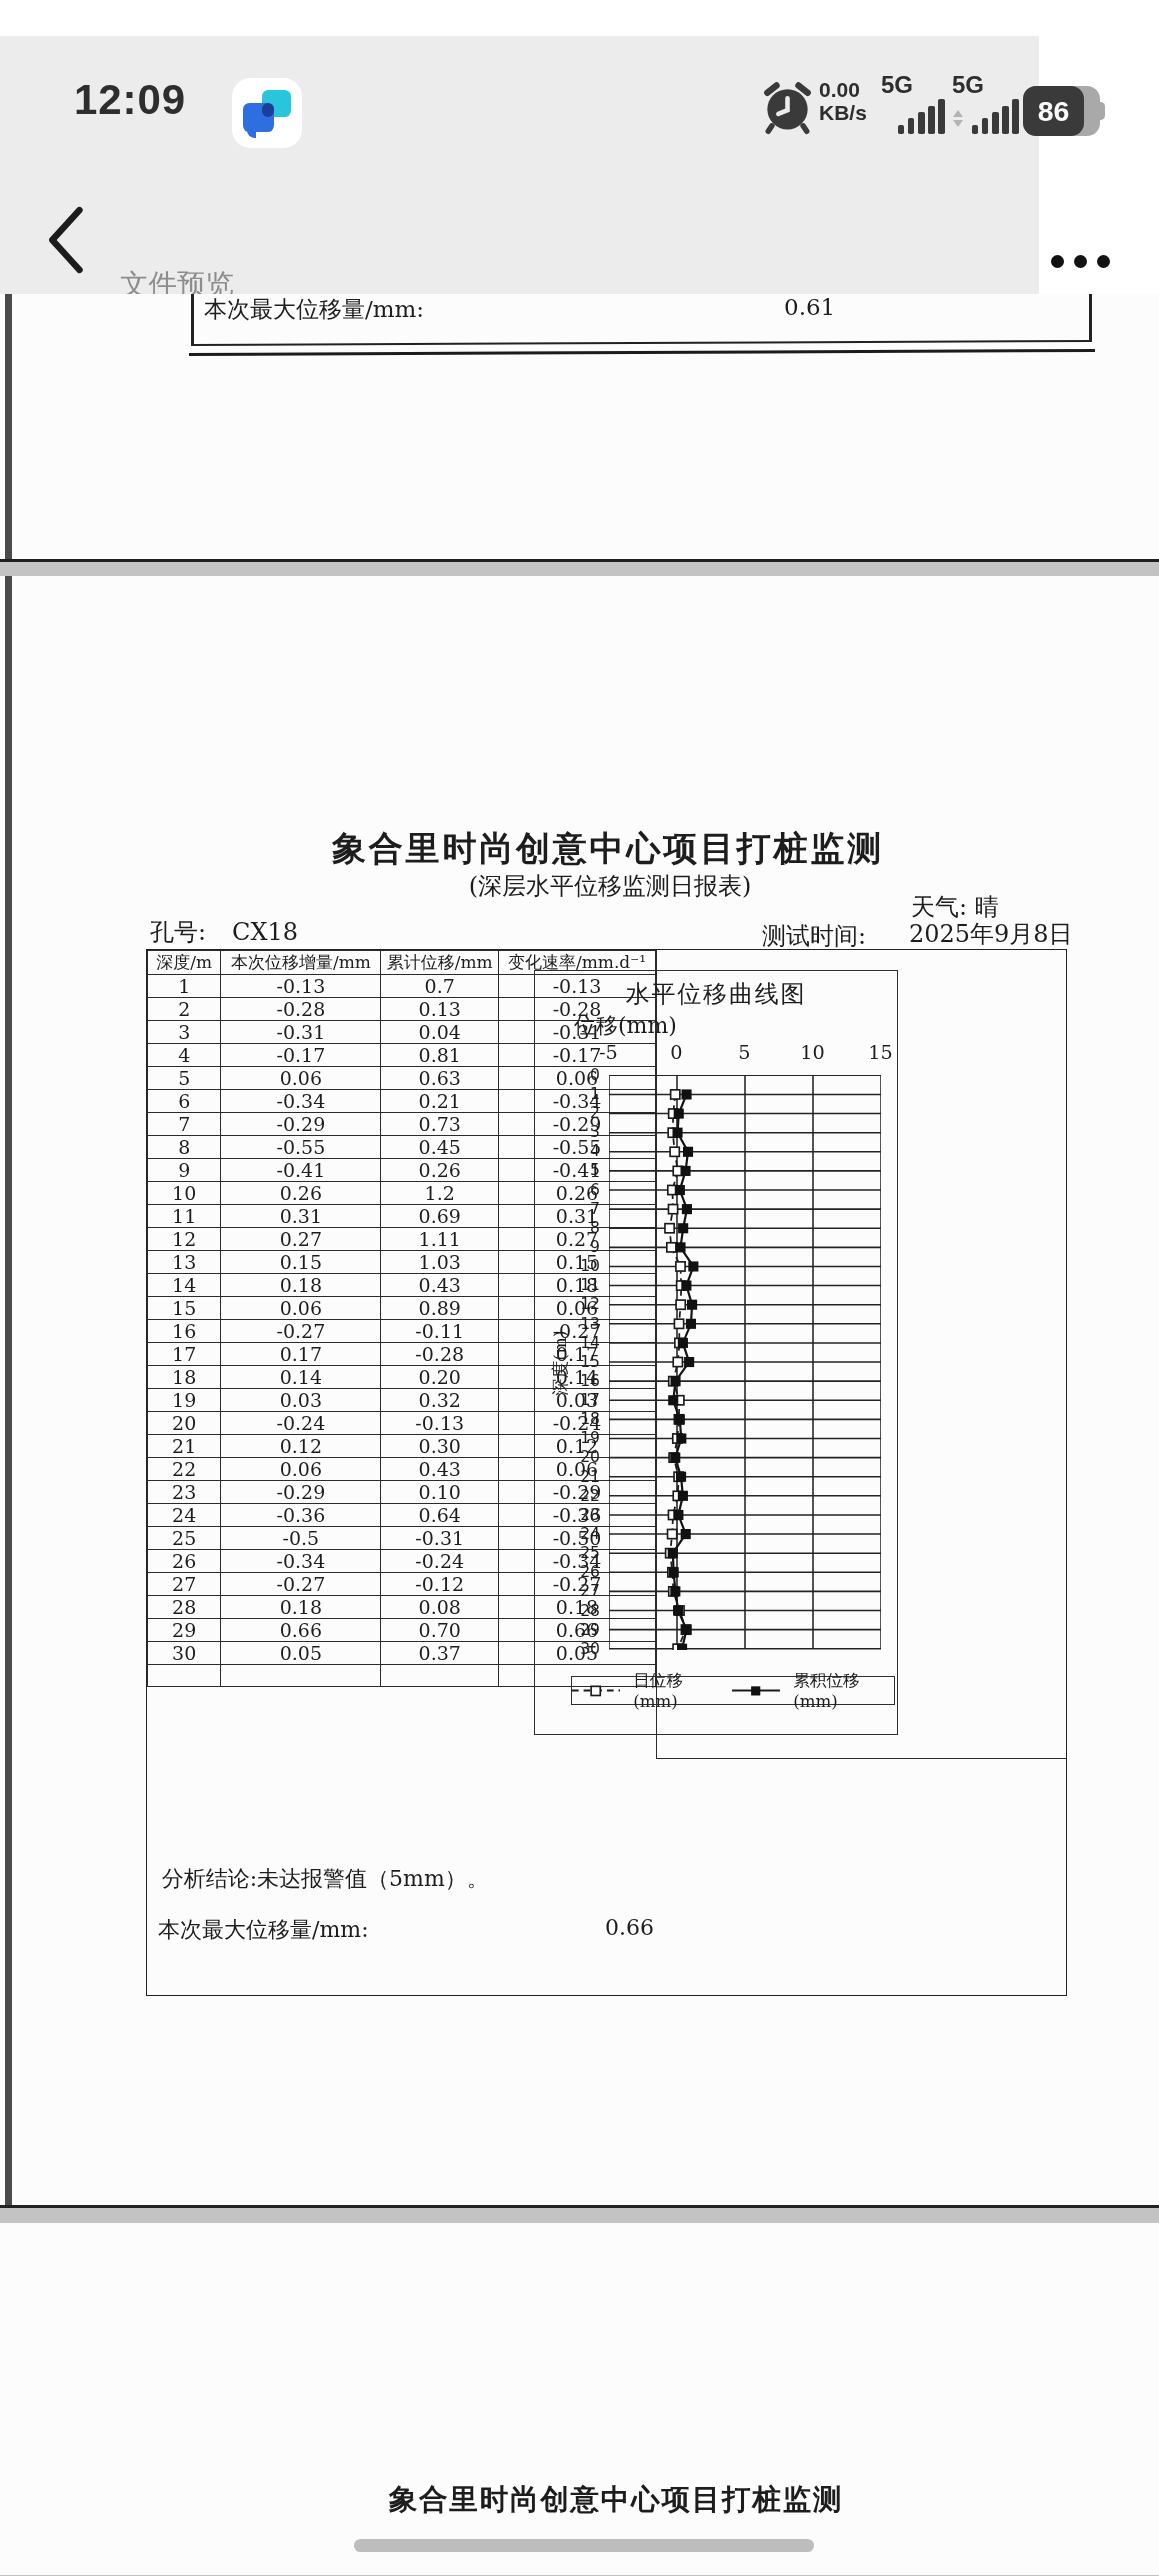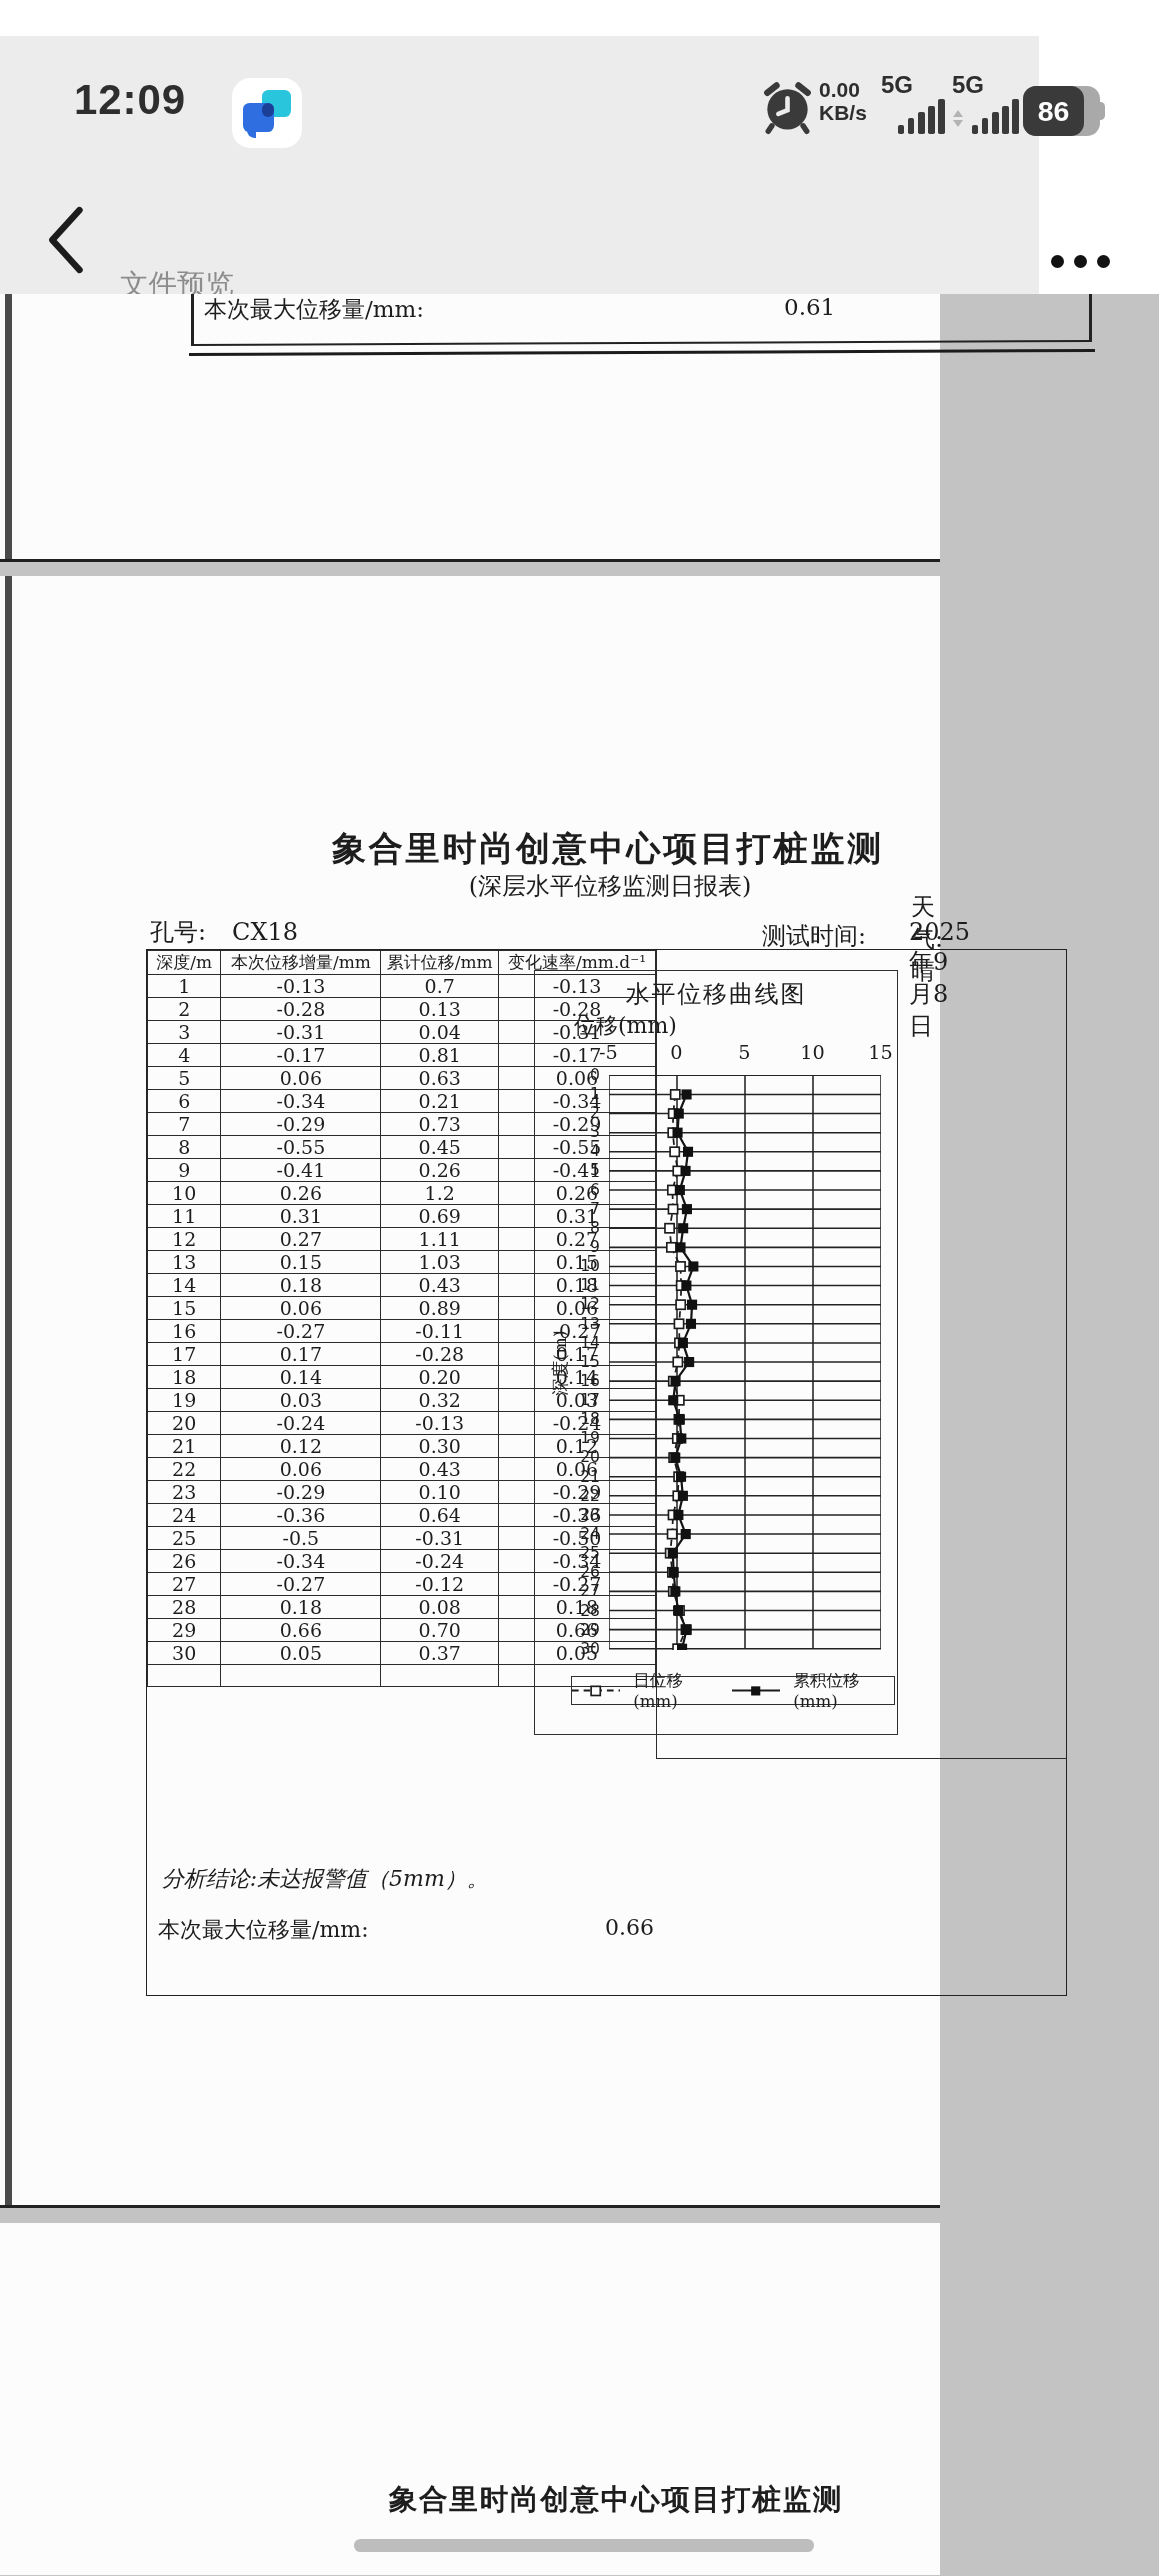--- a/index.html
+++ b/index.html
@@ -26,21 +26,21 @@
   .battery .cap{position:absolute;left:0;top:0;width:77px;height:50px;background:#a9a9a9;border-radius:13px;}
   .battery .nub{position:absolute;left:75px;top:15.6px;width:7.4px;height:18.4px;background:#a9a9a9;border-radius:0 4.6px 4.6px 0;}
   .battery .fill{position:absolute;left:0;top:0;width:61px;height:50px;background:#3a3a3a;border-radius:13px;display:flex;align-items:center;justify-content:center;color:#fff;font-size:28.5px;font-weight:700;}
   .hdr-back{position:absolute;left:33px;top:164px;width:64px;height:83px;background:transparent;border:none;cursor:pointer;}
   .hdr-title{position:absolute;left:117px;top:151px;font-size:43px;font-weight:500;color:#161616;}
   .hdr-sub{position:absolute;left:120px;top:230px;font-size:28.5px;color:#8c8c8c;}
   .hdr-menu{position:absolute;left:1030px;top:193px;width:101px;height:64px;background:transparent;border:none;cursor:pointer;display:flex;gap:10px;align-items:center;justify-content:center;}
   .hdr-menu i{display:block;width:13px;height:13px;border-radius:50%;background:#121212;}
   
   .viewer{position:absolute;left:0;top:294px;width:1159px;height:2282px;background:#c3c3c3;}
-  .page{position:absolute;left:0;width:940px;background:#fcfcfd;}
+  .page{position:absolute;left:0;width:1159px;background:#fcfcfd;}
   .page1{top:0;height:265px;border-bottom:3.7px solid #1f1f1f;}
   .page2{top:282px;height:1629px;border-bottom:3.7px solid #222;}
   .page3{top:1929px;height:352px;}
   .edge-strip{position:absolute;left:4.6px;top:0;width:7.4px;height:100%;background:#4a4a4a;}
   .doc{font-family:"DejaVu Serif",serif;color:#1d1d1d;}
   
   .p1-label{position:absolute;left:204px;top:0px;font-size:23px;}
   .p1-value{position:absolute;left:747px;top:0px;font-size:23px;margin-left:37px;}
   .p1-vline-l{position:absolute;left:191px;top:0;width:2.8px;height:52px;background:#222;}
   .p1-vline-r{position:absolute;left:1089px;top:0;width:2.8px;height:46px;background:#222;}
@@ -65,21 +65,21 @@
   .ct-xlabel{position:absolute;left:39px;top:40px;width:285px;text-align:left;font-size:22px;}
   .xticks span{position:absolute;top:70px;width:55px;text-align:center;font-size:19.3px;font-family:"DejaVu Serif",serif;}
   .yticks span{position:absolute;left:0;width:65px;text-align:right;font-size:15.6px;font-family:"DejaVu Sans",sans-serif;}
   .ct-ylabel{position:absolute;left:-26px;top:380px;width:101px;text-align:center;font-size:17.5px;transform:rotate(-90deg);}
   .plot-svg{position:absolute;left:74px;top:104px;}
   .legend{position:absolute;left:36px;top:705px;width:324px;height:29px;border:1.8px solid #2f2f2f;box-sizing:border-box;display:flex;align-items:center;justify-content:center;gap:13px;font-size:16.6px;}
   .legend .lbl{font-family:"DejaVu Serif",serif;}
   .cond-cell{position:absolute;left:0;top:809px;width:917px;height:79px;border-bottom:1.8px solid #2b2b2b;box-sizing:border-box;}
   .cond-text{position:absolute;left:11px;top:7.4px;font-size:22px;}
   .concl-cell{position:absolute;left:0;top:888px;width:917px;height:155px;}
-  .concl-text{position:absolute;left:14.7px;top:26px;font-size:22px;font-style:italic;}
+  .concl-text{position:absolute;left:14.7px;top:26px;font-size:22px;}
   .max-label{position:absolute;left:11px;top:77px;font-size:22px;}
   .max-value{position:absolute;left:458px;top:77px;font-size:22px;}
   
   .p3-title{position:absolute;left:64px;top:258px;width:1104px;text-align:center;font-size:28.5px;font-weight:700;letter-spacing:1.8px;}
   .home-indicator{position:absolute;left:354px;top:2539px;width:460px;height:13px;border-radius:6.4px;background:#bdbdbd;}
 </style>
 </head>
 <body>
 
 <div class="topbar">

